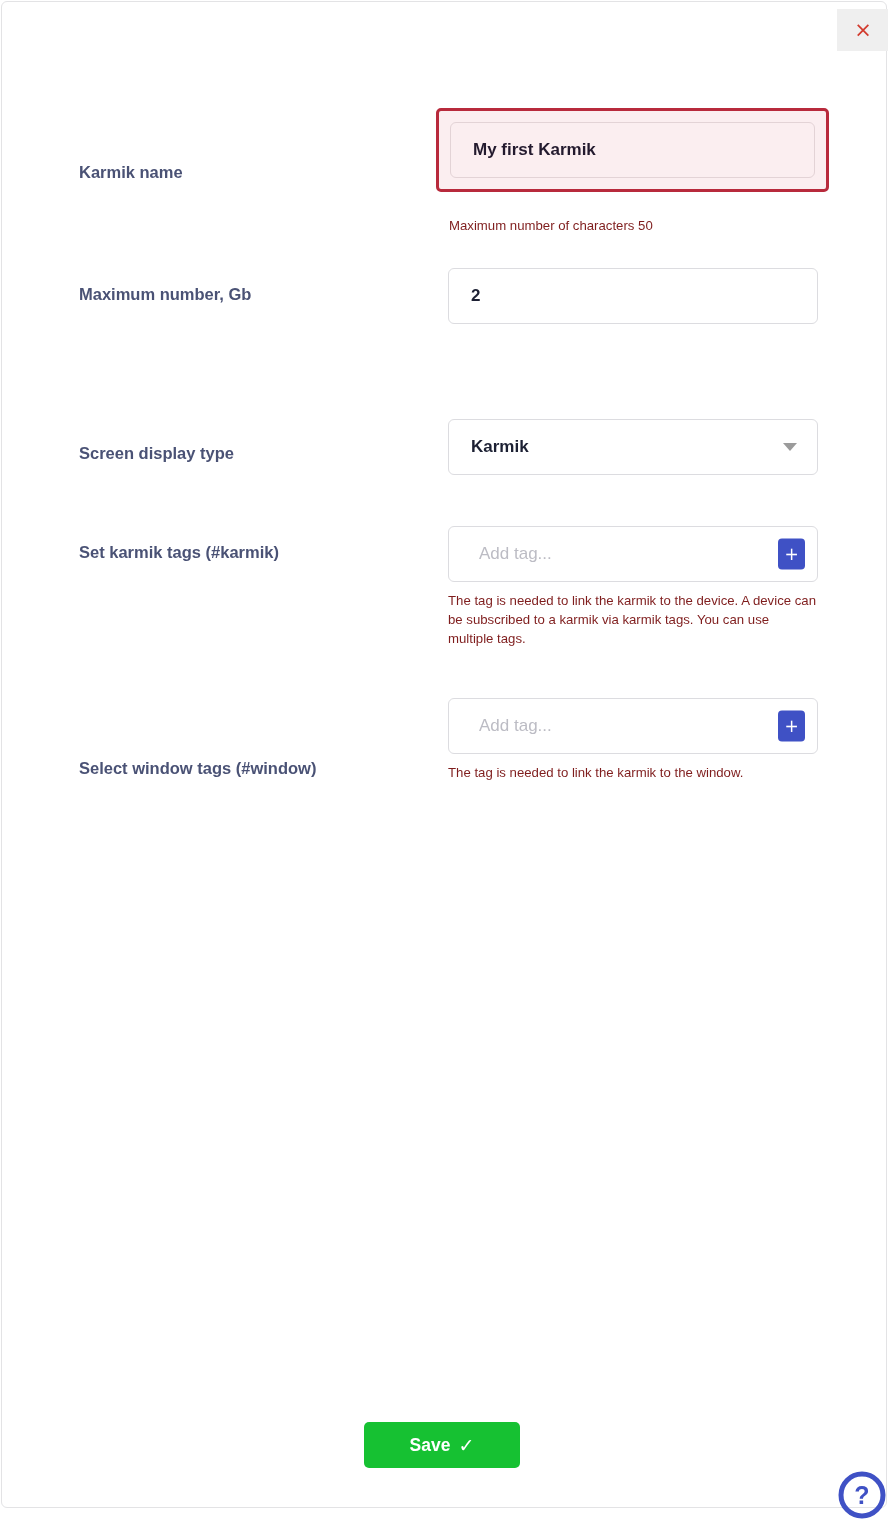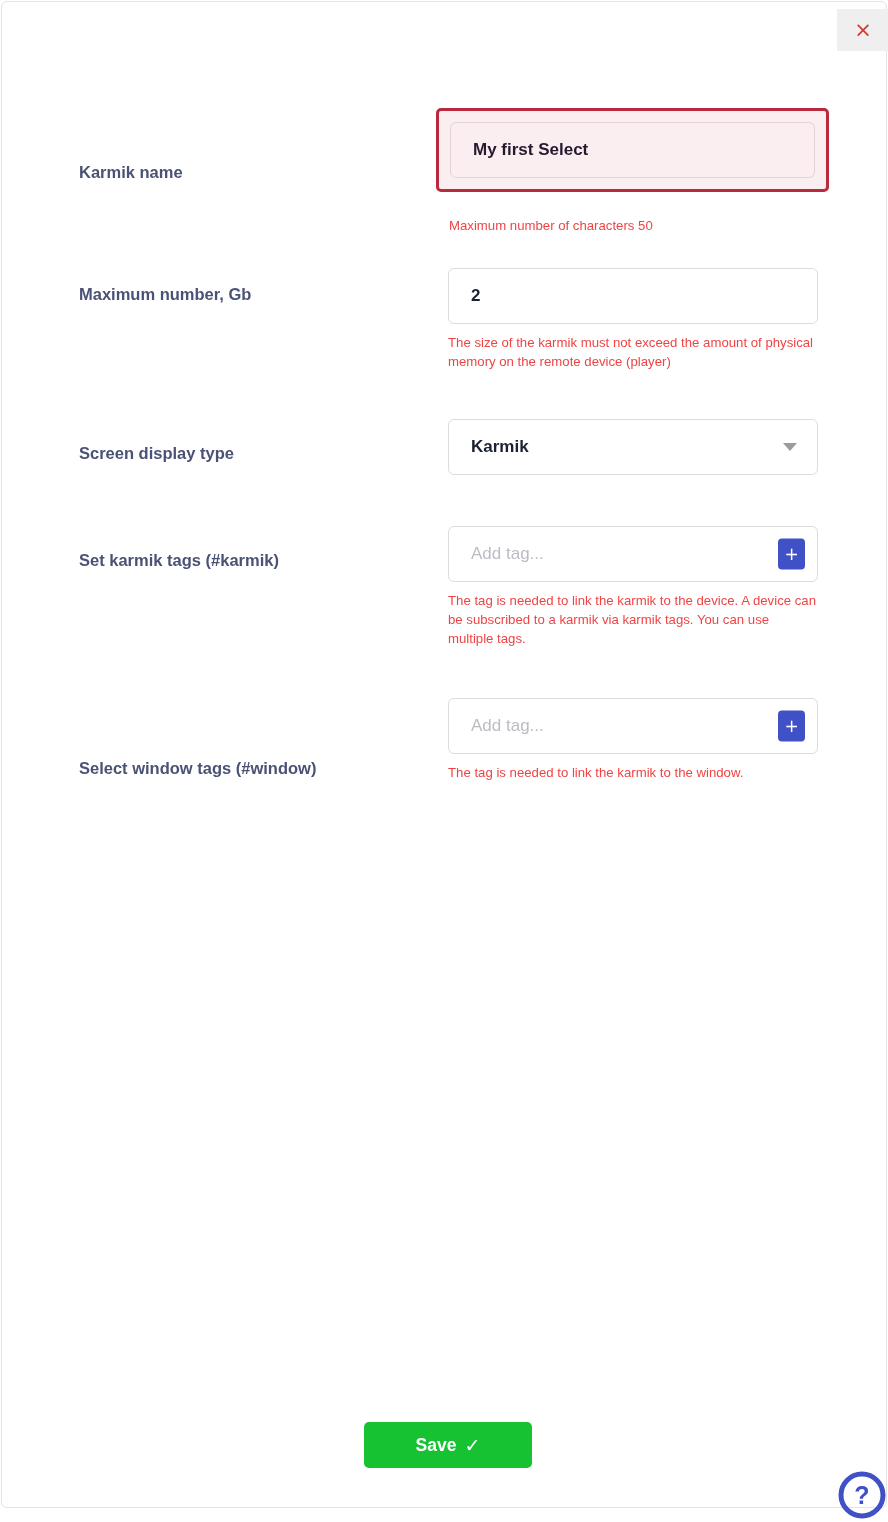--- a/index.html
+++ b/index.html
@@ -91,21 +91,21 @@
     font-size: 17px;
     font-weight: bold;
     color: #1c2033;
     font-family: "Liberation Sans", sans-serif;
   }
 
   .helper-text {
     margin-top: 9px;
     width: 368px;
     font-size: 13.2px;
-    color: #ef4444;
+    color: #7f1d1d;
     line-height: 1.45;
   }
 
   
   .error-wrap {
     position: absolute;
     left: 434px;
     top: 0;
     width: 393px;
     padding: 11px;
@@ -132,21 +132,21 @@
     transform: translateY(-50%);
     width: 0; height: 0;
     border-left: 7px solid transparent;
     border-right: 7px solid transparent;
     border-top: 8px solid #9b9b9b;
   }
 
   
   .tag-box {
     position: relative;
-    padding: 0 22px;
+    padding: 0 30px;
   }
   .tag-placeholder {
     font-size: 17px;
     font-weight: normal;
     color: #bcbcc4;
   }
   .add-tag-btn {
     position: absolute;
     right: 12px;
     top: 50%;
@@ -164,21 +164,21 @@
     align-items: center;
     justify-content: center;
     font-family: "DejaVu Sans", sans-serif;
   }
 
   
   .save-btn {
     position: absolute;
     left: 362px;
     top: 1420px;
-    width: 168px;
+    width: 156px;
     height: 46px;
     background: #16c132;
     border: none;
     border-radius: 5px;
     color: #ffffff;
     font-size: 17.5px;
     font-weight: bold;
     cursor: pointer;
     display: flex;
     align-items: center;
@@ -212,46 +212,45 @@
 
   <button class="close-btn">
     <span class="x-glyph">×</span>
   </button>
 
 
   <div class="form-row" style="top:106px;">
     <div class="field-label" style="top:54px;">Karmik name</div>
     <div class="field-area" style="left:0;width:886px;">
       <div class="error-wrap">
-        <div class="input-box">My first Select</div>
+        <div class="input-box">My first Karmik</div>
       </div>
       <div class="helper-text" style="position:absolute;left:447px;top:99px;">Maximum number of characters 50</div>
     </div>
   </div>
 
   <div class="form-row" style="top:266px;">
     <div class="field-label" style="top:16px;">Maximum number, Gb</div>
     <div class="field-area">
       <div class="input-box">2</div>
-      <div class="helper-text">The size of the karmik must not exceed the amount of physical memory on the remote device (player)</div>
     </div>
   </div>
 
   <div class="form-row" style="top:417px;">
     <div class="field-label" style="top:24px;">Screen display type</div>
     <div class="field-area">
       <div class="input-box select-box">
         <span>Karmik</span>
         <span class="select-arrow"></span>
       </div>
     </div>
   </div>
 
   <div class="form-row" style="top:524px;">
-    <div class="field-label" style="top:24px;">Set karmik tags (#karmik)</div>
+    <div class="field-label" style="top:16px;">Set karmik tags (#karmik)</div>
     <div class="field-area">
       <div class="input-box tag-box">
         <span class="tag-placeholder">Add tag...</span>
         <button class="add-tag-btn">+</button>
       </div>
       <div class="helper-text">The tag is needed to link the karmik to the device. A device can be subscribed to a karmik via karmik tags. You can use multiple tags.</div>
     </div>
   </div>
 
   <div class="form-row" style="top:696px;">

